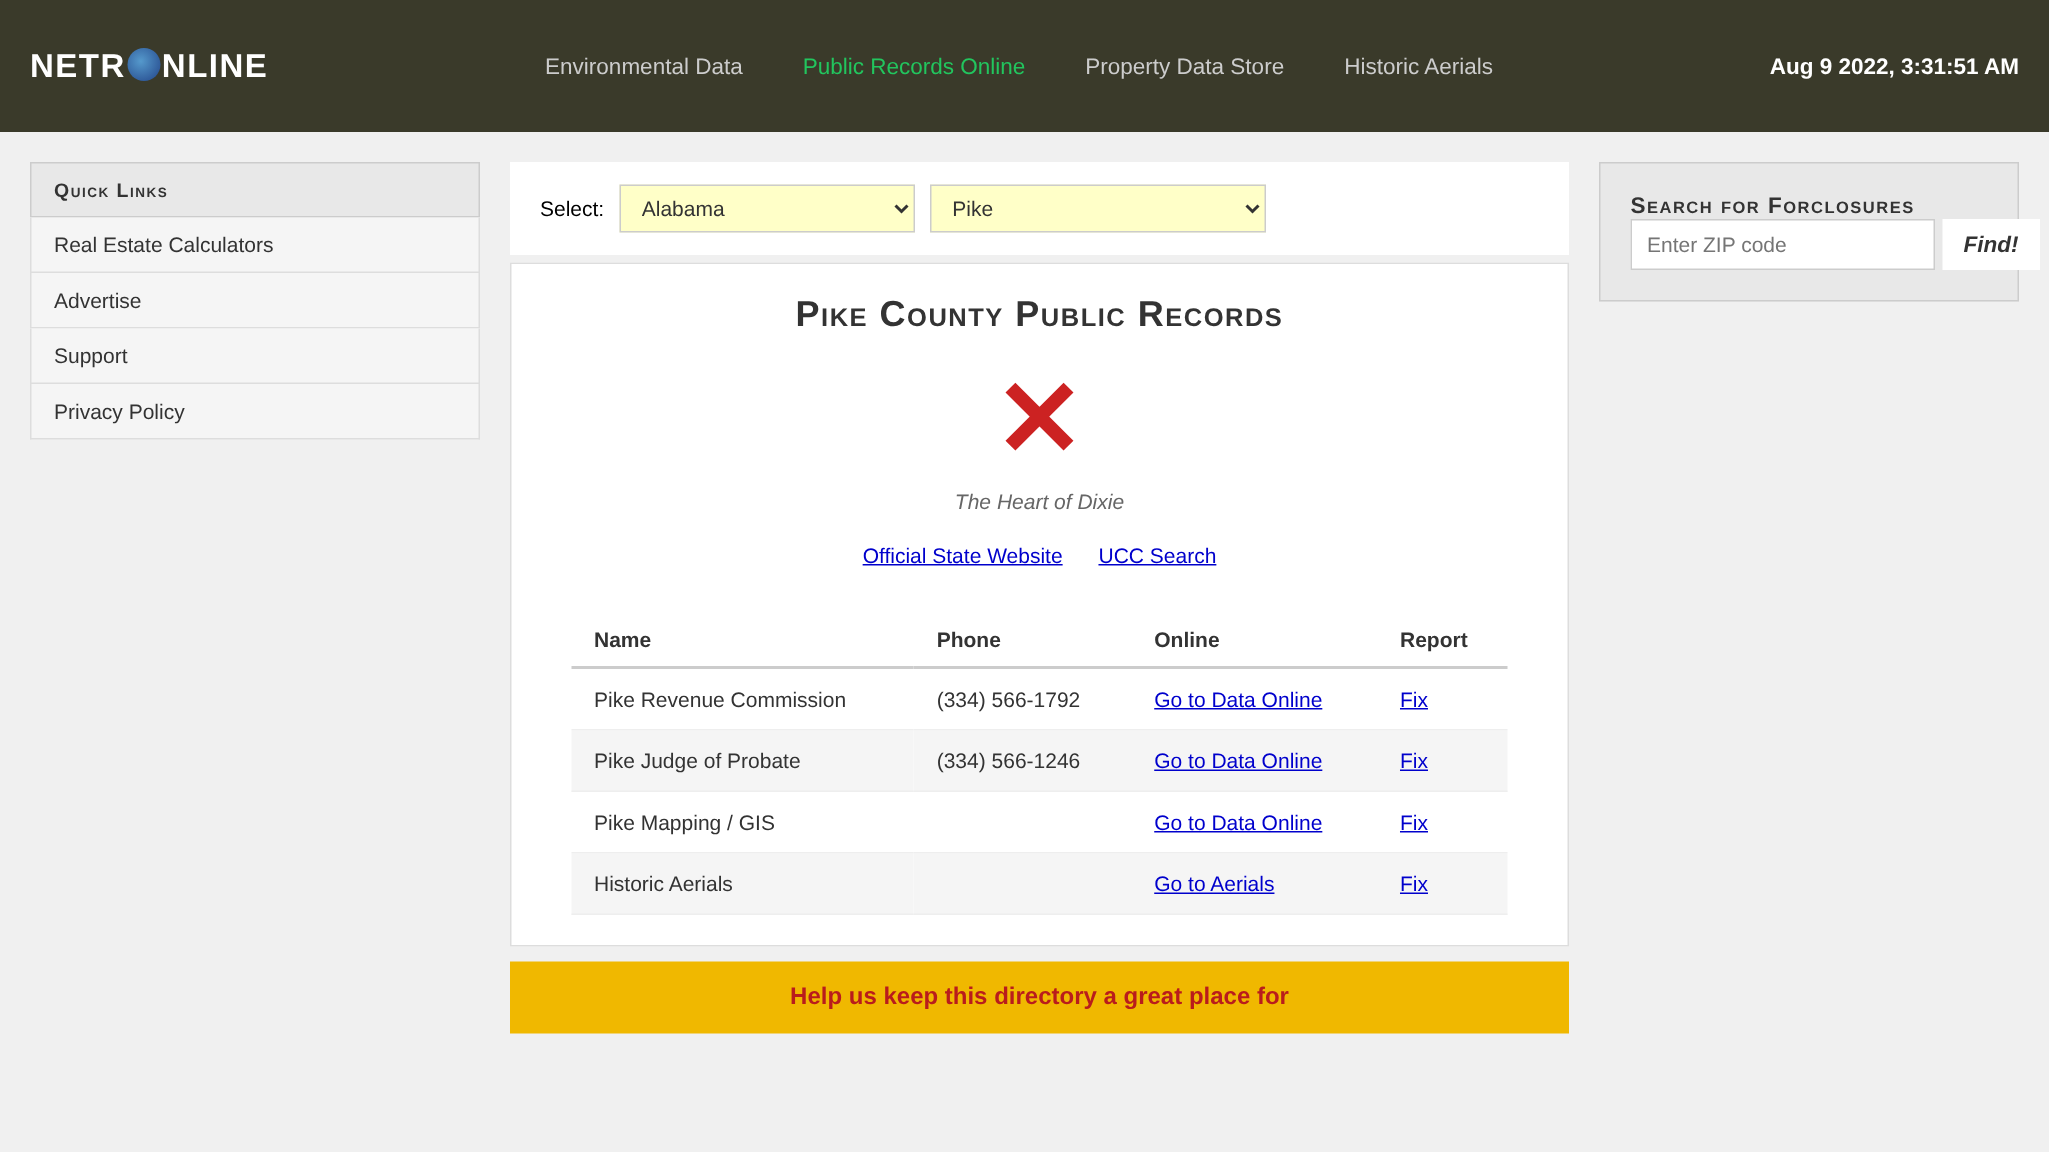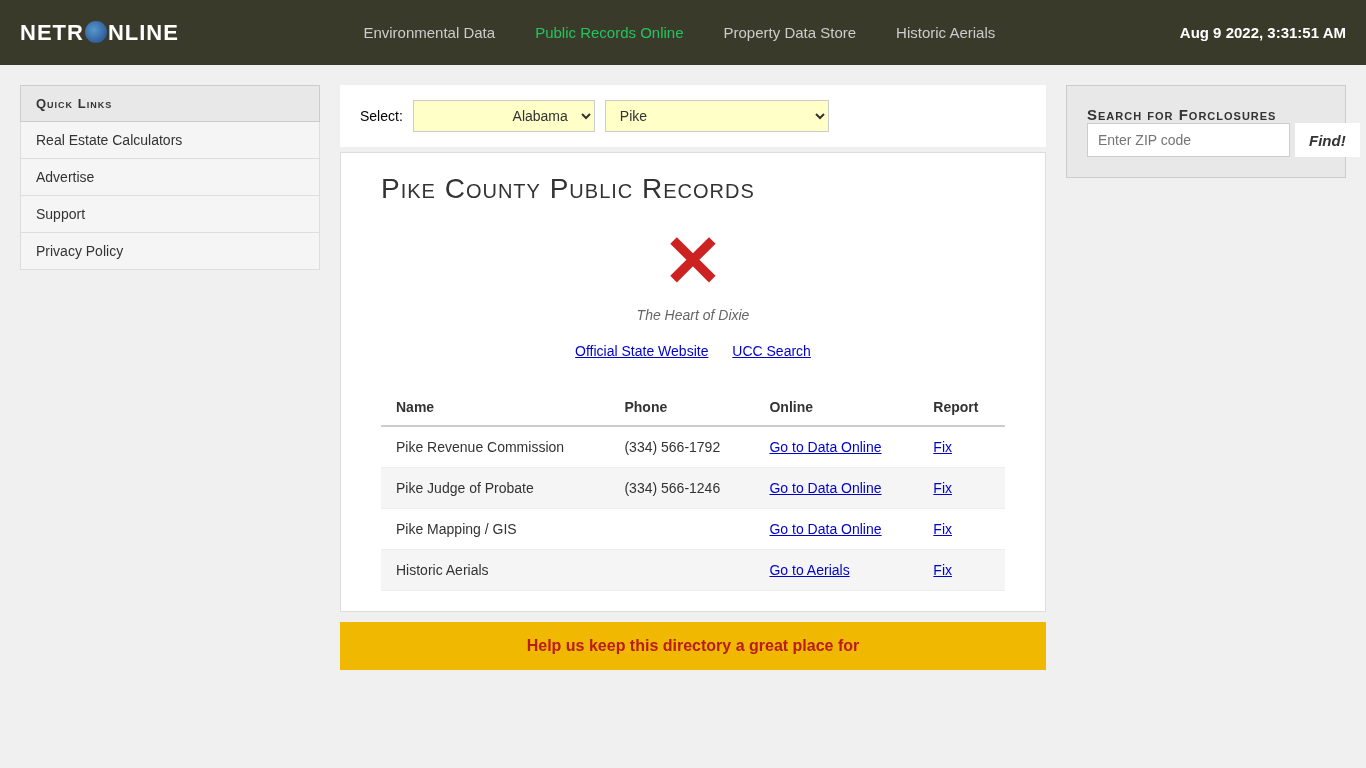--- a/index.html
+++ b/index.html
@@ -4,21 +4,21 @@
   <style>
     * { box-sizing: border-box; margin: 0; padding: 0; }
     body { font-family: Arial, sans-serif; font-size: 14px; background: #f0f0f0; }
 
     
     #header {
       background: #3a3a2a;
       display: flex;
       align-items: center;
       padding: 0 20px;
-      height: 65px;
+      height: 88px;
       justify-content: space-between;
     }
     #logo {
       display: flex;
       align-items: center;
     }
     #logo-text {
       color: white;
       font-size: 22px;
       font-weight: bold;
@@ -86,31 +86,32 @@
       cursor: pointer;
     }
     .state-select, .county-select {
       padding: 6px 10px;
       font-size: 14px;
       border: 1px solid #ccc;
       background: #ffffc8;
       color: #333;
       cursor: pointer;
     }
-    .state-select { width: 182px; text-align: right; }
+    .state-select { width: 197px; }
     .county-select { width: 224px; }
 
     
     #county-content {
       padding: 20px 40px;
       background: white;
     }
     #county-title {
-      font-size: 28px;
-      font-weight: normal;
+      text-align: center;
+      font-size: 24px;
+      font-weight: bold;
       font-variant: small-caps;
       color: #333;
       margin-bottom: 20px;
       letter-spacing: 1px;
     }
     #county-emblem {
       text-align: center;
       margin-bottom: 10px;
     }
     .red-x {

